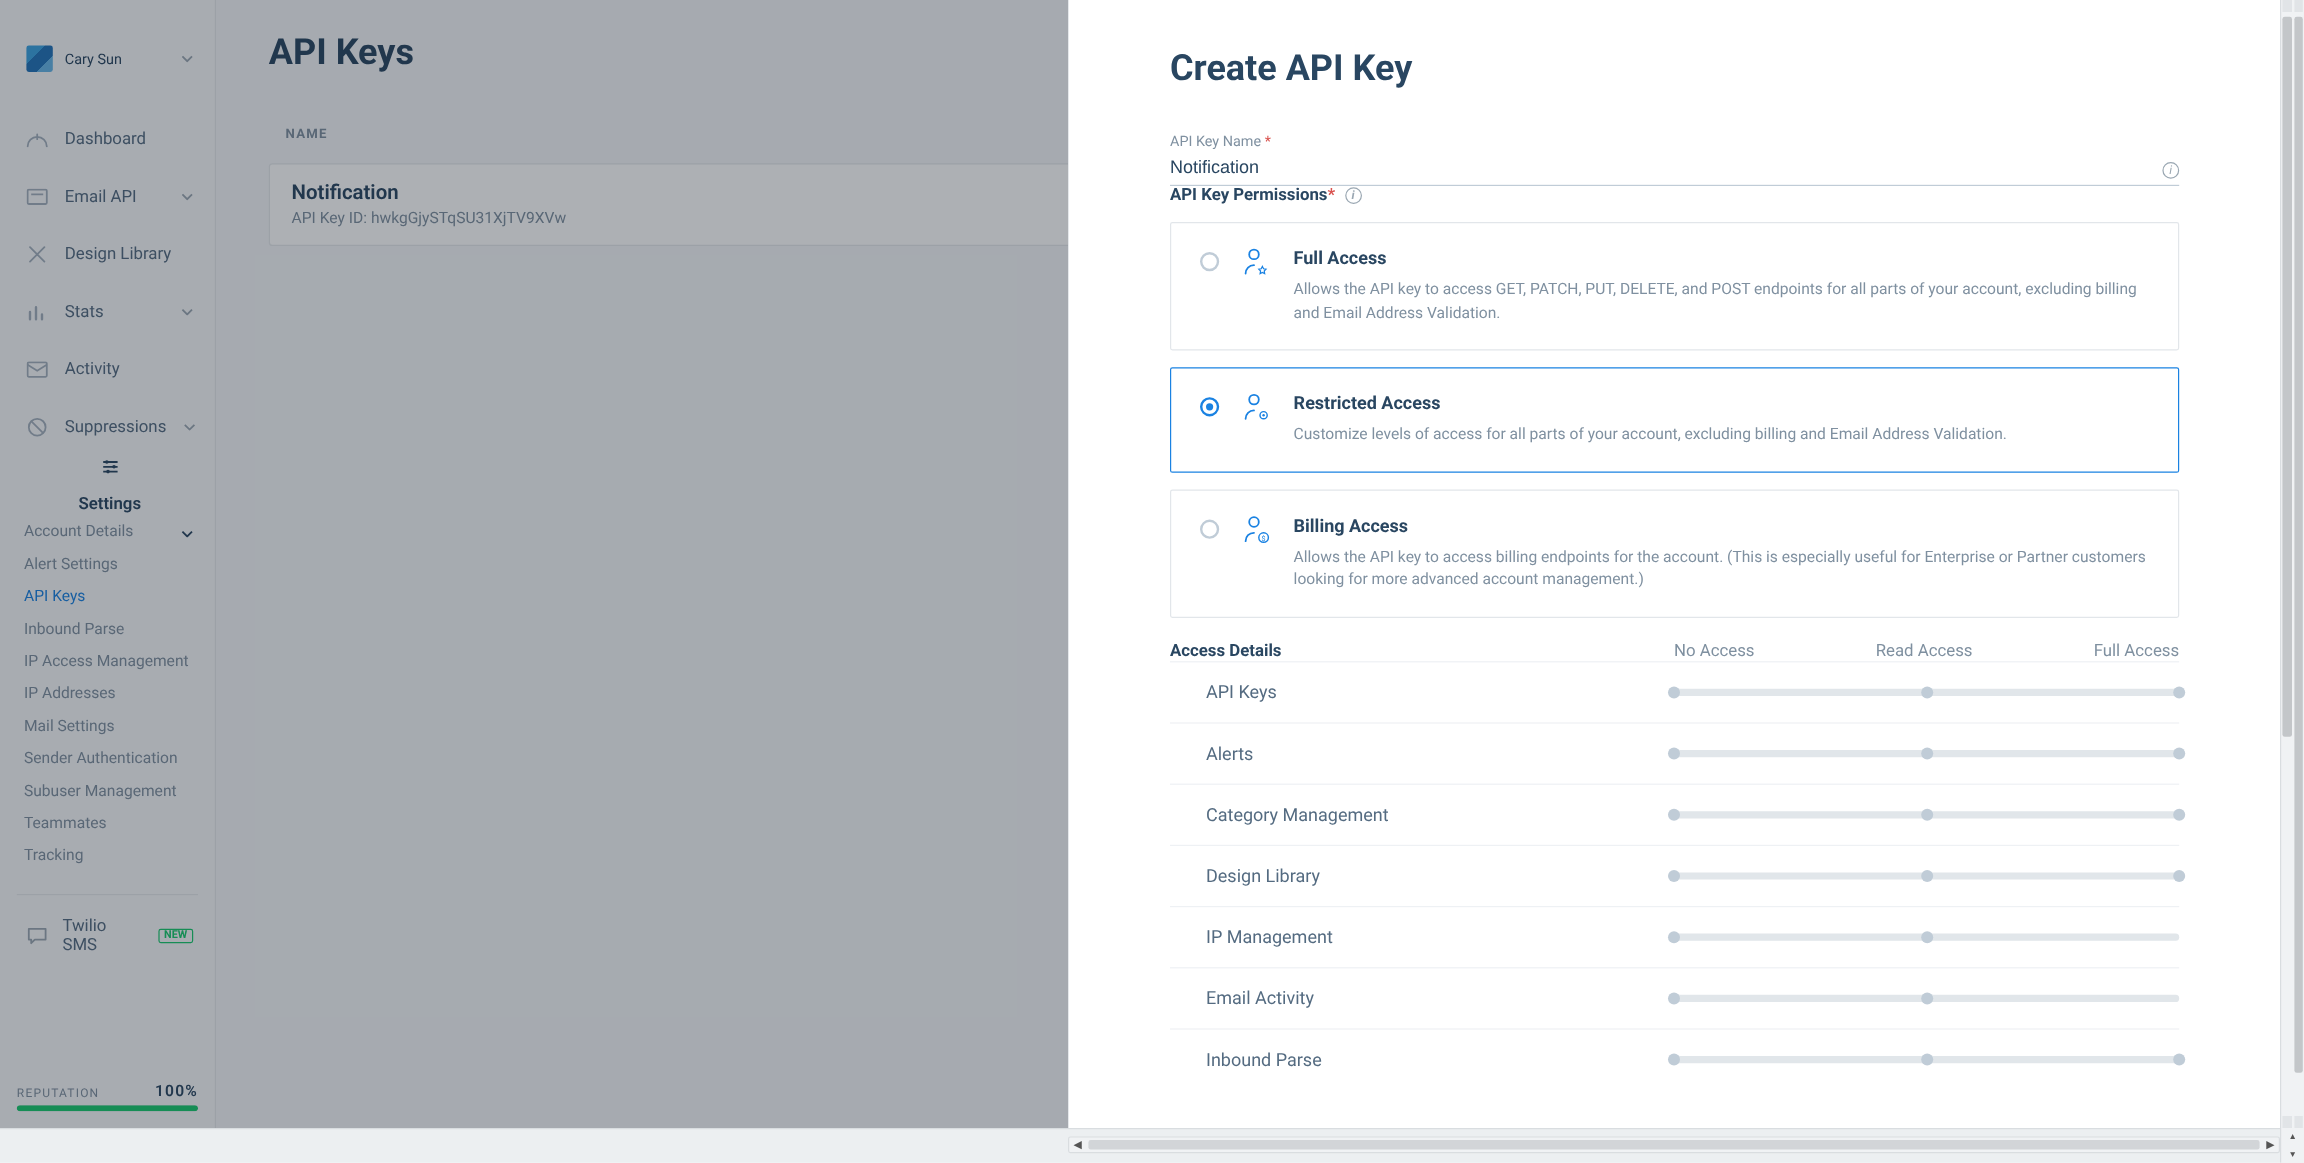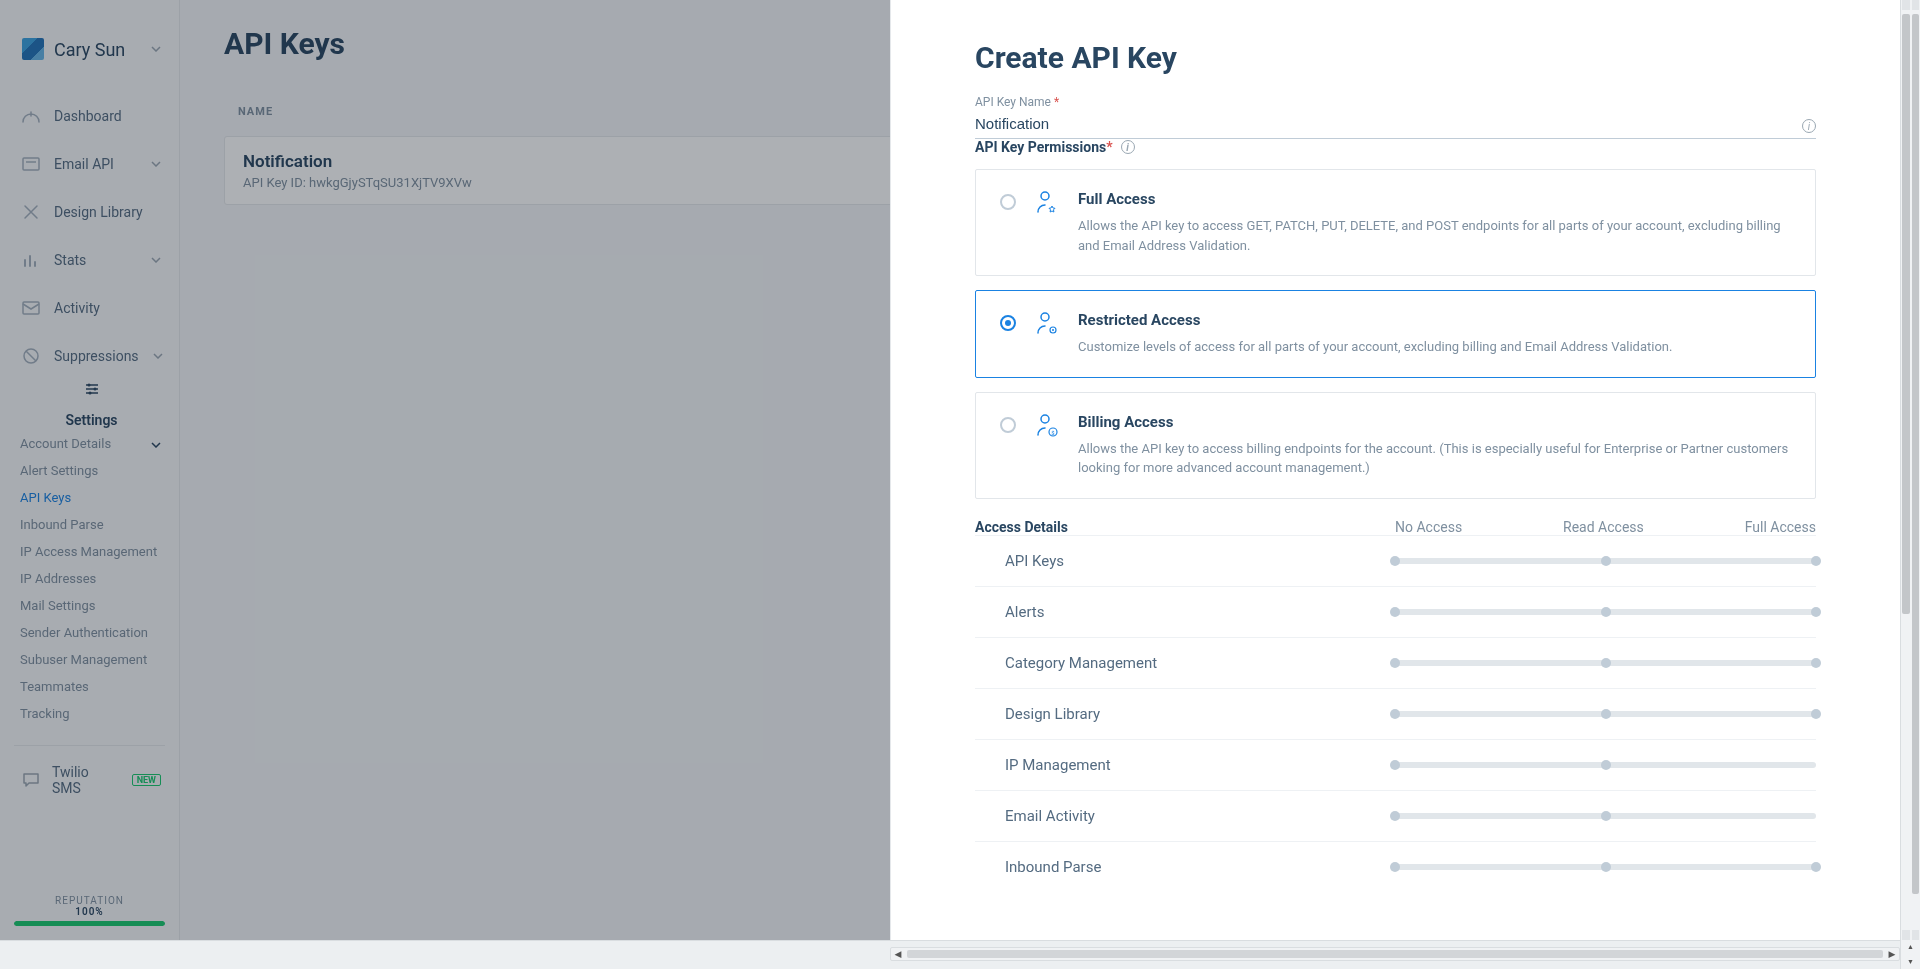--- a/index.html
+++ b/index.html
@@ -21,21 +21,21 @@
       height: 940px;
       background: #f8f9fb;
       border-right: 1px solid #e5e8eb;
       padding-top: 28px;
     }
     .account-selector {
       display: flex;
       align-items: center;
       padding: 10px 18px 26px 22px;
       gap: 10px;
-      font-size: 18px;
+      font-size: 12px;
       color: #294661;
     }
     .account-selector .logo {
       width: 22px; height: 22px;
       background: linear-gradient(135deg,#3aa2e0 0 35%, #2172b8 35% 70%, #64b4e6 70% 100%);
       border-radius: 2px;
     }
     .account-selector .chev { margin-left: auto; }
 
     .nav-group { margin-top: 6px; }
@@ -84,22 +84,22 @@
       margin-left: 4px;
     }
 
     .reputation {
       position: absolute;
       bottom: 14px; left: 14px; right: 14px;
       font-size: 10px;
       letter-spacing: 1px;
       color: #7f90a0;
     }
-    .reputation .row { display: flex; justify-content: space-between; align-items: center; flex-direction: column; }
-    .reputation .pct { font-size: 10px; color: #294661; font-weight: 600; }
+    .reputation .row { display: flex; justify-content: space-between; align-items: flex-end; }
+    .reputation .pct { font-size: 13px; color: #294661; font-weight: 600; }
     .reputation .bar {
       height: 5px; background: #e1e6ea; border-radius: 3px; margin-top: 4px; overflow: hidden;
     }
     .reputation .fill { height: 100%; background: #18c96e; border-radius: 3px; }
 
     
     .main {
       position: absolute;
       left: 180px; top: 0; right: 0;
       padding: 26px 44px;
@@ -143,21 +143,21 @@
       background: #fff;
       overflow-y: auto;
       overflow-x: auto;
       padding: 40px 84px 60px 84px;
       border-left: 1px solid #e5e8eb;
       height: 940px;
     }
     .panel-title {
       font-size: 30px; font-weight: 700;
       color: #294661;
-      margin-bottom: 20px;
+      margin-bottom: 36px;
     }
     .fld-label {
       font-size: 12px; color: #7f90a0;
     }
     .req { color: #d9534f; }
     .text-input {
       width: 100%;
       font-size: 15px;
       color: #294661;
       border: none; border-bottom: 1px solid #c0ccd7;

